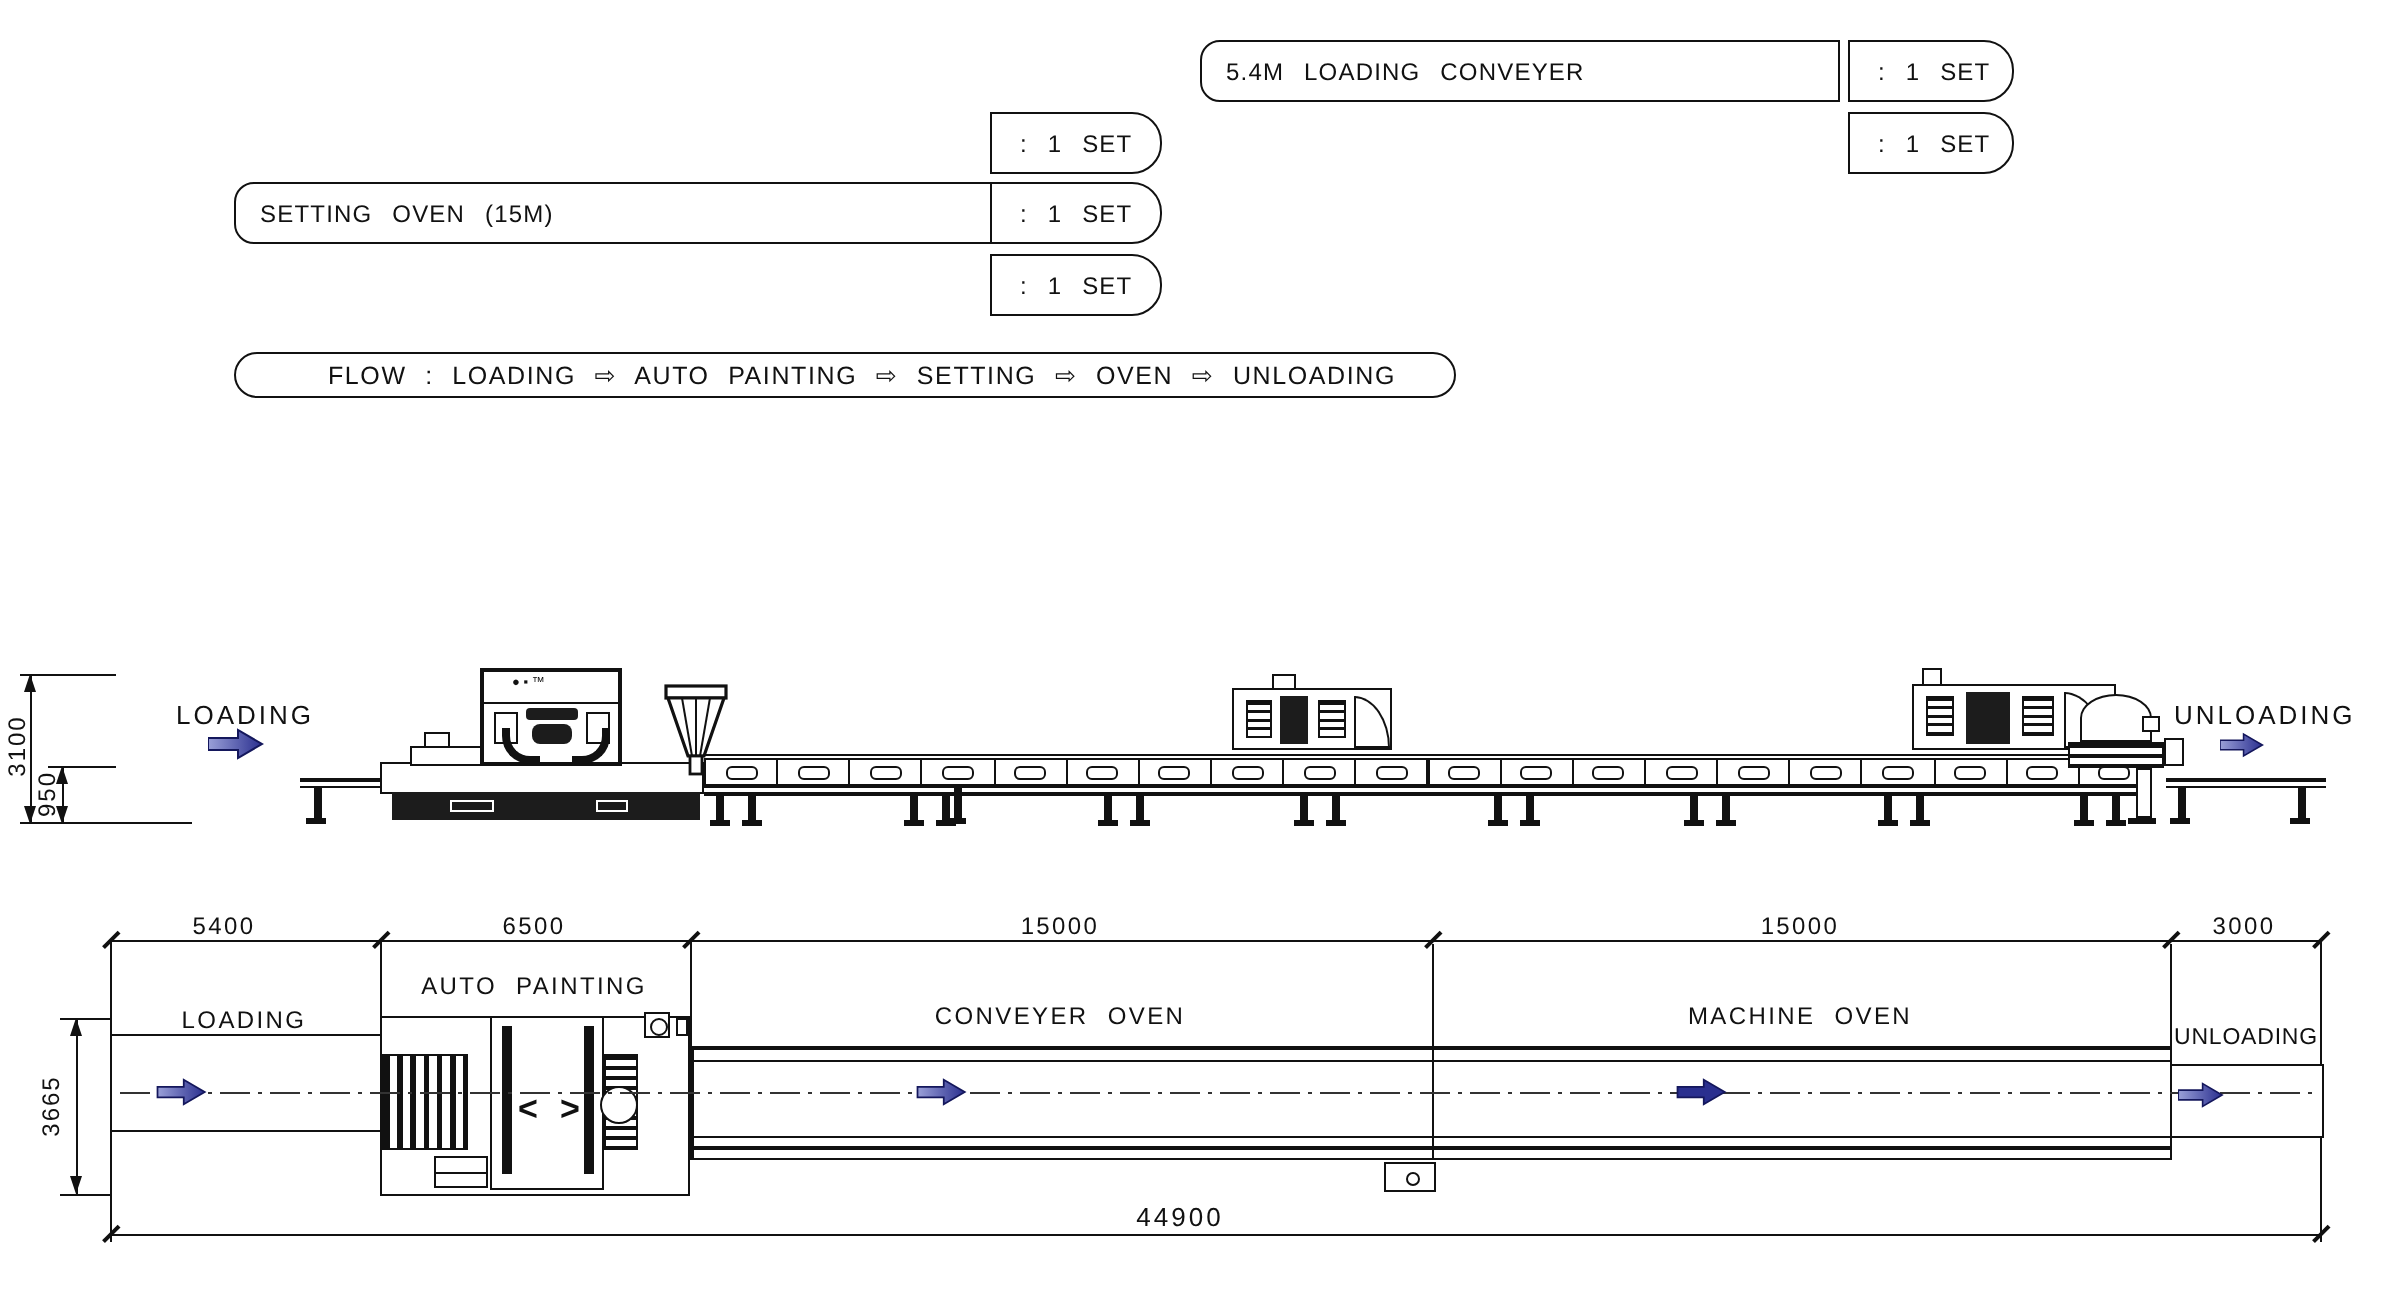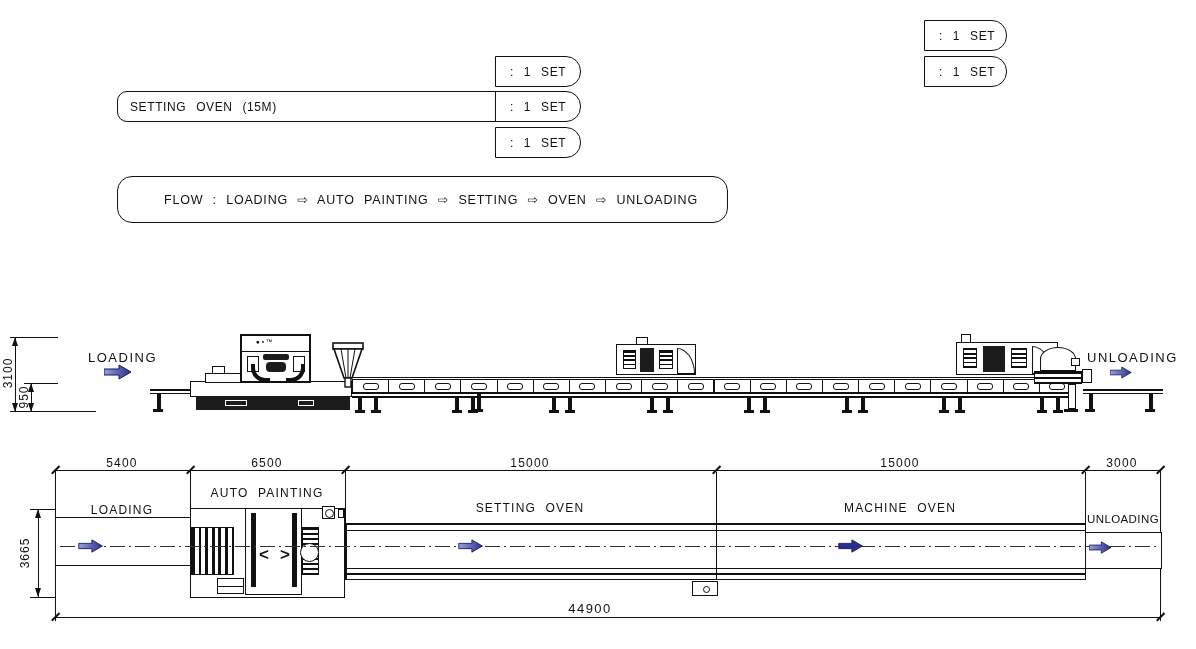--- a/index.html
+++ b/index.html
@@ -61,29 +61,32 @@
     <span>SETTING OVEN (15M)</span>
   </div>
   <div class="cell r-right" style="left:495px;top:91px;width:86px;height:31px">
     <span>: 1 SET</span>
   </div>
 
   <div class="cell r-right" style="left:495px;top:127px;width:86px;height:31px">
     <span>: 1 SET</span>
   </div>
 
+  <div class="cell r-left" style="left:600px;top:20px;width:320px;height:31px">
+    <span>5.4M LOADING CONVEYER</span>
+  </div>
   <div class="cell r-right" style="left:924px;top:20px;width:83px;height:31px">
     <span>: 1 SET</span>
   </div>
 
   <div class="cell r-right" style="left:924px;top:56px;width:83px;height:31px">
     <span>: 1 SET</span>
   </div>
 
-  <div class="cell r-full flowcell" style="left:117px;top:176px;width:611px;height:47px;padding-left:46px">
+  <div class="cell r-full flowcell" style="left:117px;top:176px;width:611px;height:23px;padding-left:46px">
     <span>FLOW :  LOADING ⇨ AUTO PAINTING ⇨ SETTING ⇨ OVEN ⇨ UNLOADING</span>
   </div>
 
   <div class="ln" style="left:15px;top:337px;width:1.4px;height:75px"></div>
   <div class="ah ah-up" style="left:12px;top:337px"></div>
   <div class="ah ah-down" style="left:12px;top:403px"></div>
   <div class="ln" style="left:31px;top:383px;width:1.4px;height:29px"></div>
   <div class="ah ah-up" style="left:28px;top:383px"></div>
   <div class="ah ah-down" style="left:28px;top:403px"></div>
   <div class="ln" style="left:10px;top:337px;width:48px;height:1px"></div>
@@ -258,21 +261,21 @@
     <polygon points="0,5 15,5 15,1 27,8 15,15 15,11 0,11" fill="url(#bluegrad)" stroke="#14175c" stroke-width="1"></polygon>
   </svg>
 
   <div class="ln" style="left:55px;top:470px;width:1105px;height:1.2px"></div>
   <div class="tick" style="left:50px;top:469px"></div>
   <div class="tick" style="left:185px;top:469px"></div>
   <div class="tick" style="left:340px;top:469px"></div>
   <div class="tick" style="left:711px;top:469px"></div>
   <div class="tick" style="left:1080px;top:469px"></div>
   <div class="tick" style="left:1155px;top:469px"></div>
-  <div class="txt lbl" style="left:122px;top:456px;transform:translateX(-50%)">5400</div>
+  <div class="txt lbl" style="left:112px;top:456px;transform:translateX(-50%)">5400</div>
   <div class="txt lbl" style="left:267px;top:456px;transform:translateX(-50%)">6500</div>
   <div class="txt lbl" style="left:530px;top:456px;transform:translateX(-50%)">15000</div>
   <div class="txt lbl" style="left:900px;top:456px;transform:translateX(-50%)">15000</div>
   <div class="txt lbl" style="left:1122px;top:456px;transform:translateX(-50%)">3000</div>
 
   <div class="ln" style="left:55px;top:470px;width:1px;height:47px"></div>
   <div class="ln" style="left:190px;top:470px;width:1px;height:38px"></div>
   <div class="ln" style="left:345px;top:470px;width:1px;height:53px"></div>
   <div class="ln" style="left:716px;top:472px;width:1px;height:108px"></div>
   <div class="ln" style="left:1085px;top:472px;width:1px;height:108px"></div>
@@ -280,21 +283,21 @@
 
   <div class="ln" style="left:38px;top:509px;width:1.4px;height:88px"></div>
   <div class="ah ah-up" style="left:35px;top:509px"></div>
   <div class="ah ah-down" style="left:35px;top:588px"></div>
   <div class="ln" style="left:30px;top:509px;width:26px;height:1px"></div>
   <div class="ln" style="left:30px;top:597px;width:26px;height:1px"></div>
   <div class="vlab" style="left:10px;top:546px">3665</div>
 
   <div class="txt lbl" style="left:267px;top:486px;transform:translateX(-50%)">AUTO PAINTING</div>
   <div class="txt lbl" style="left:122px;top:503px;transform:translateX(-50%)">LOADING</div>
-  <div class="txt lbl" style="left:530px;top:501px;transform:translateX(-50%)">SETTING OVEN</div>
+  <div class="txt lbl" style="left:530px;top:501px;transform:translateX(-50%)">CONVEYER OVEN</div>
   <div class="txt lbl" style="left:900px;top:501px;transform:translateX(-50%)">MACHINE OVEN</div>
   <div class="txt" style="left:1087px;top:513px;font-size:11.5px;letter-spacing:0.4px">UNLOADING</div>
 
   <div class="ln" style="left:55px;top:517px;width:135px;height:1.2px"></div>
   <div class="ln" style="left:55px;top:565px;width:135px;height:1.2px"></div>
   <div class="ln" style="left:55px;top:517px;width:1.2px;height:49px"></div>
 
   <div class="box" style="left:190px;top:508px;width:155px;height:90px"></div>
   <div class="box hatchv" style="left:191px;top:527px;width:43px;height:48px"></div>
   <div class="box" style="left:245px;top:508px;width:57px;height:87px"></div>

